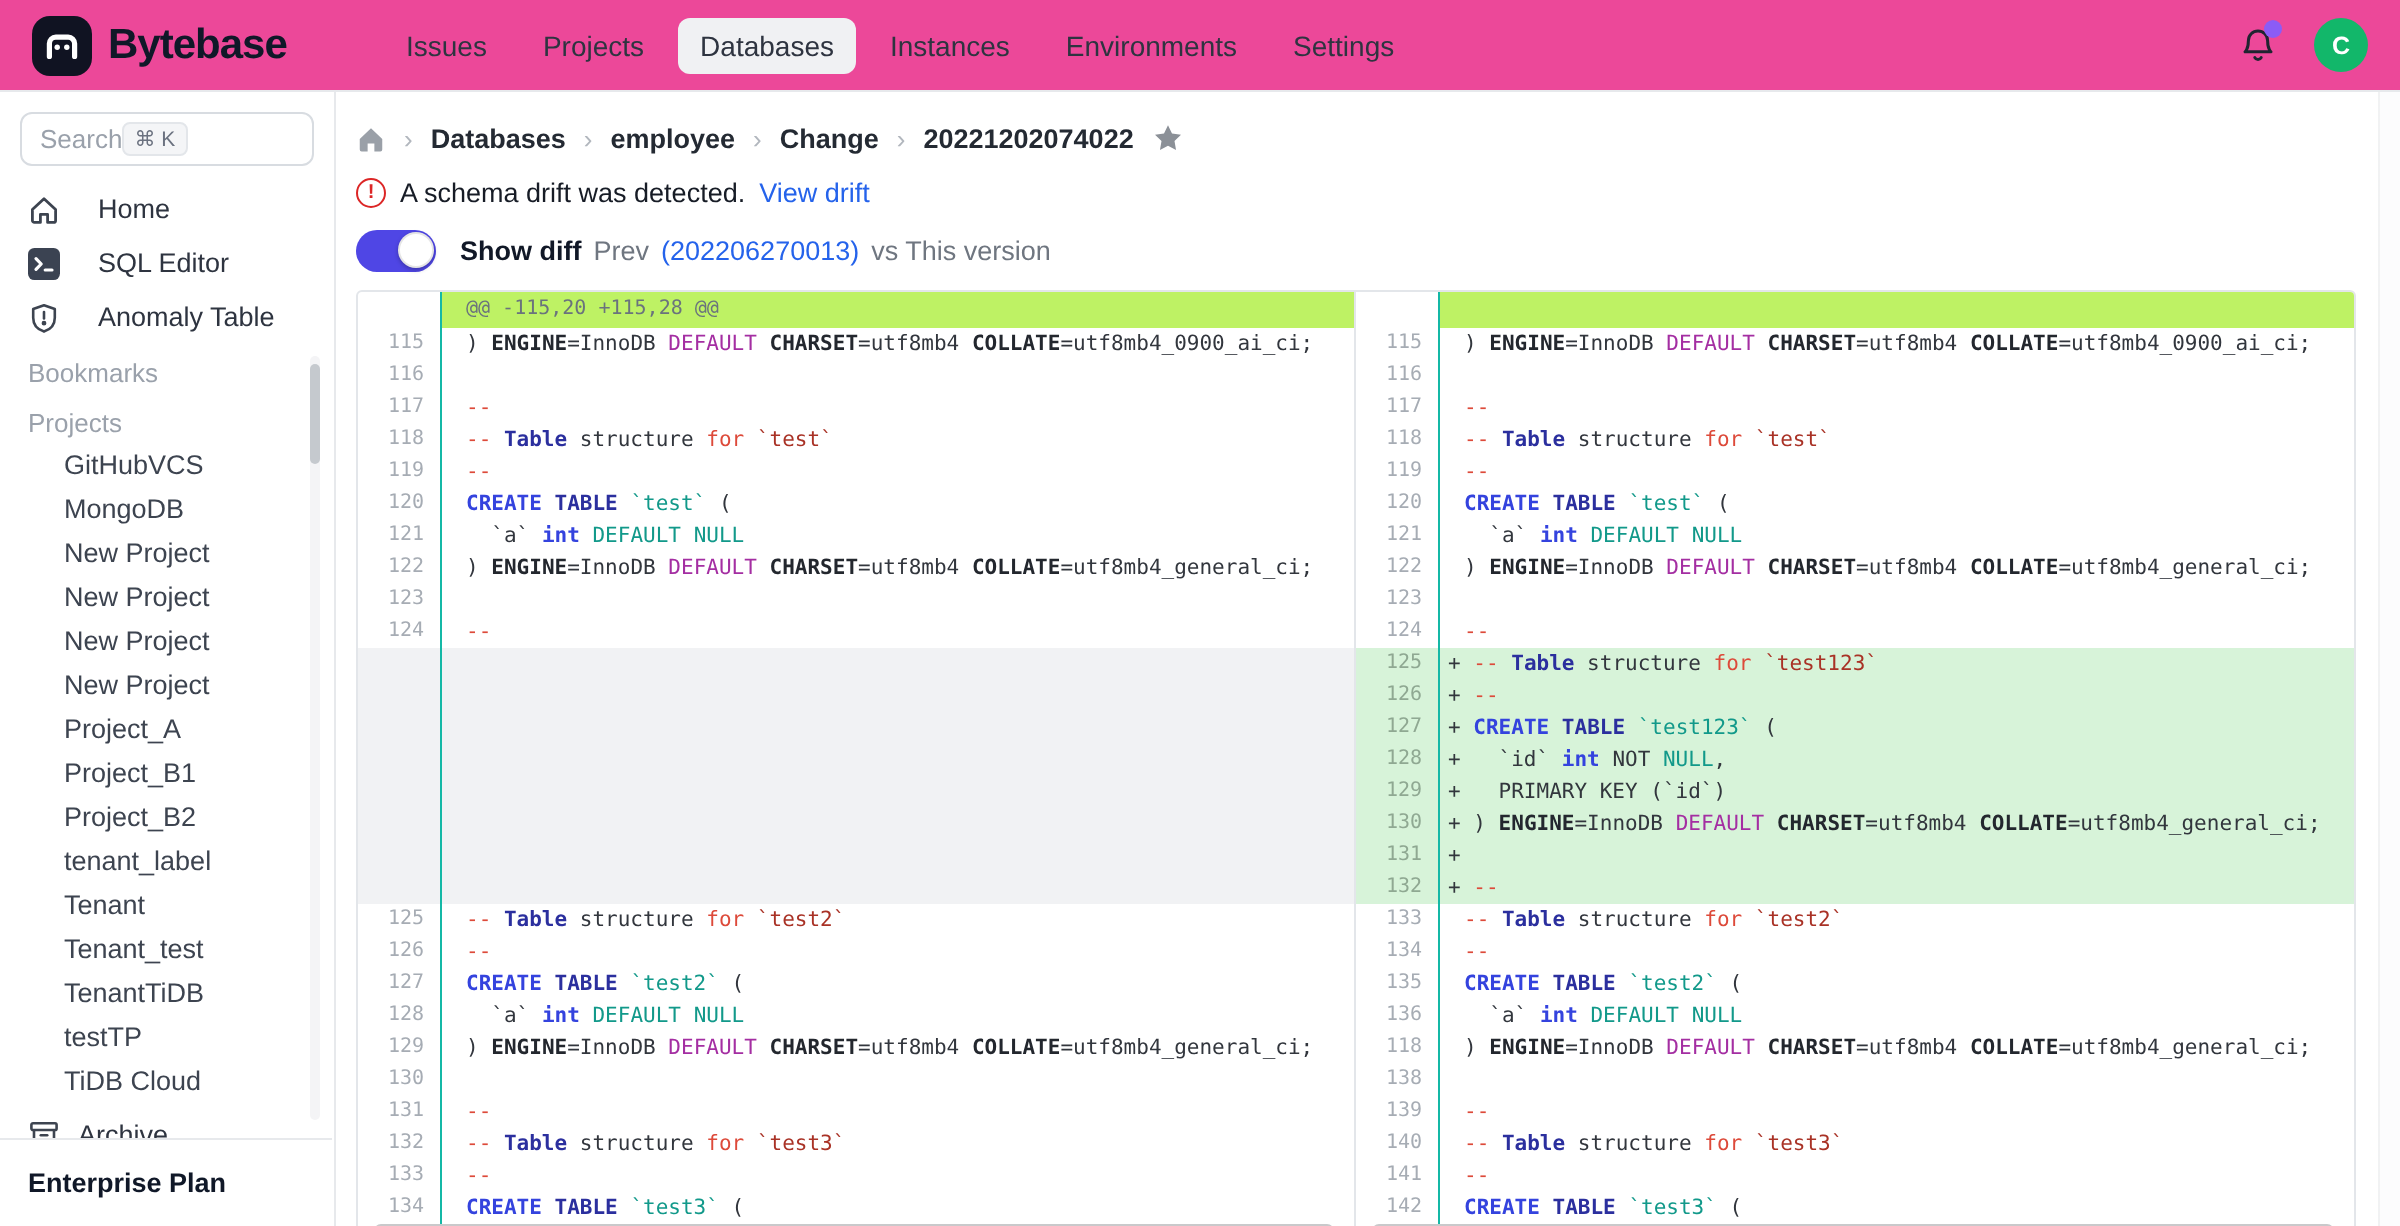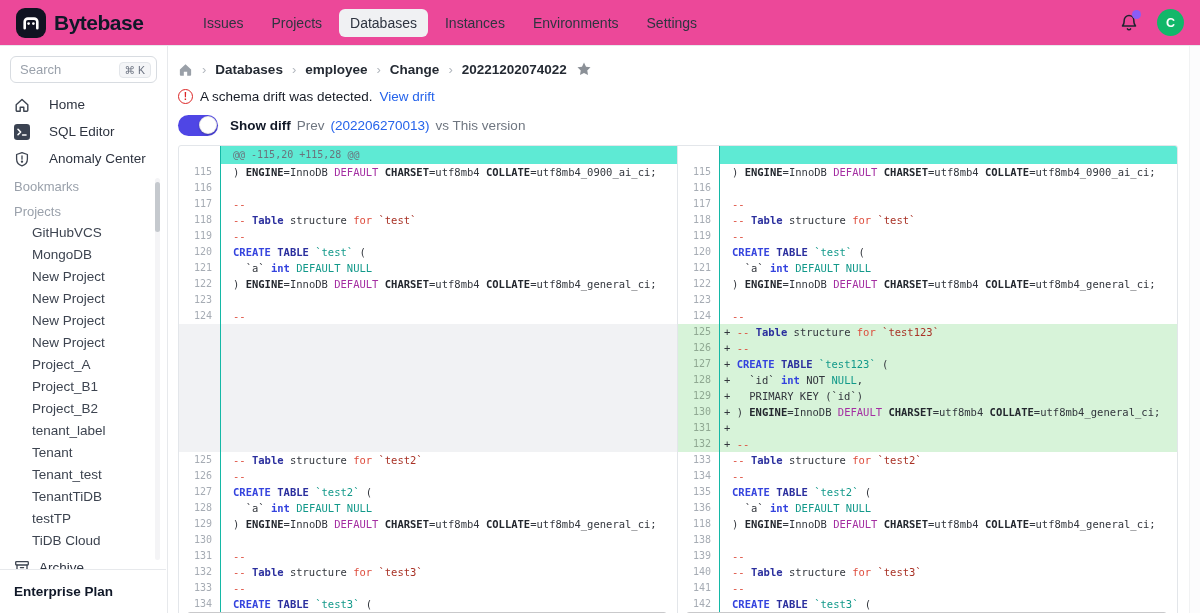--- a/index.html
+++ b/index.html
@@ -17,21 +17,21 @@
   .nav-right { margin-left:auto; display:flex; align-items:center; gap:18px; }
   .bell { position:relative; width:20px; height:20px; }
   .bell-dot { position:absolute; top:-3px; right:-2px; width:9px; height:9px; border-radius:50%; }
   .avatar { width:27px; height:27px; border-radius:50%; color:#fff; display:flex; align-items:center;
     justify-content:center; font-size:12.5px; font-weight:700; }
 
   
   .sidebar { position:absolute; left:0; top:46px; bottom:0; width:168px; background:#fff;
     border-right:1px solid #e7e9ec; padding-top:10px; }
   .search-box { margin:0 10px; height:27px; border:1px solid #d8dce1; border-radius:6px;
-    display:flex; align-items:center; justify-content:space-between; padding:0 5px 0 9px; background:#fff; }
+    display:flex; align-items:center; padding:0 5px 0 9px; background:#fff; }
   .search-ph { font-size:13px; color:#9aa1ab; }
   .kbd { font-size:10.5px; color:#6b7280; background:#f4f5f7; border:1px solid #e3e6ea;
     border-radius:4px; padding:1px 5px; white-space:nowrap; }
   .side-nav { margin-top:8px; }
   .side-item { display:flex; align-items:center; gap:19px; padding:0 14px; height:27px;
     font-size:13.5px; color:#2e3440; cursor:pointer; }
   .side-icon { width:16px; height:16px; display:inline-flex; flex:none; }
   .section-label { padding:7px 14px 3px; font-size:13px; color:#9aa1ab; }
   .proj-item { padding:0 8px 0 32px; font-size:13.5px; color:#3d4450; height:22px;
     line-height:22px; white-space:nowrap; overflow:hidden; cursor:pointer; }
@@ -64,21 +64,21 @@
     display:flex; position:relative; overflow:hidden; background:#fff; }
   .pane { width:50%; overflow:hidden; position:relative; }
   .pane.pleft { border-right:1px solid #e3e6ea; }
   .drow { display:flex; height:16px; }
   .gut { width:42px; flex:none; text-align:right; padding-right:8px; color:#a6acb4;
     font:10px "DejaVu Sans Mono", monospace; line-height:16px; border-right:1px solid #14b8a6; }
   .code { flex:1; font:10.5px "DejaVu Sans Mono", monospace; line-height:16px;
     padding-left:12px; white-space:pre; overflow:hidden; }
   .hdr { height:18px; }
   .hdr .gut { line-height:18px; }
-  .hdr .code { background:#5eead4; color:#6a737d; font-size:10px; line-height:18px; }
+  .hdr .code { background:#bef264; color:#6a737d; font-size:10px; line-height:18px; }
   .gaprow .gut, .gaprow .code { background:var(--gap-bg); height:100%; }
   .add .gut { background:var(--add-bg); color:#8fa892; }
   .add .code { background:var(--add-bg); padding-left:4px; }
   .tk-k  { color:var(--tk-k); }
   .tk-kb { color:var(--tk-kb); font-weight:bold; }
   .tk-b  { color:var(--tk-b);  font-weight:bold; }
   .tk-nb { color:var(--tk-nb); font-weight:bold; }
   .tk-r  { color:var(--tk-r); }
   .tk-mr { color:var(--tk-mr); }
   .tk-t  { color:var(--tk-t); }
@@ -152,21 +152,21 @@
         <div style="display: inline;">SQL Editor</div>
       </div>
       <div class="side-item">
         <div class="side-icon">
           <svg width="16" height="16" viewBox="0 0 16 16" fill="none" stroke="#3d4450" stroke-width="1.3" stroke-linecap="round" stroke-linejoin="round">
             <path d="M8 1.6l5.4 1.9v4.4c0 3.4-2.2 5.9-5.4 6.9-3.2-1-5.4-3.5-5.4-6.9V3.5z"></path>
             <path d="M8 5v3.2"></path>
             <circle cx="8" cy="10.6" r="0.55" fill="#3d4450"></circle>
           </svg>
         </div>
-        <div style="display: inline;">Anomaly Center</div>
+        <div style="display: inline;">Anomaly Table</div>
       </div>
     </div>
   <div>
       <div class="section-label">Bookmarks</div>
       <div class="section-label">Projects</div>
       <div class="proj-item">GitHubVCS</div>
       <div class="proj-item">MongoDB</div>
       <div class="proj-item">New Project</div>
       <div class="proj-item">New Project</div>
       <div class="proj-item">New Project</div>

